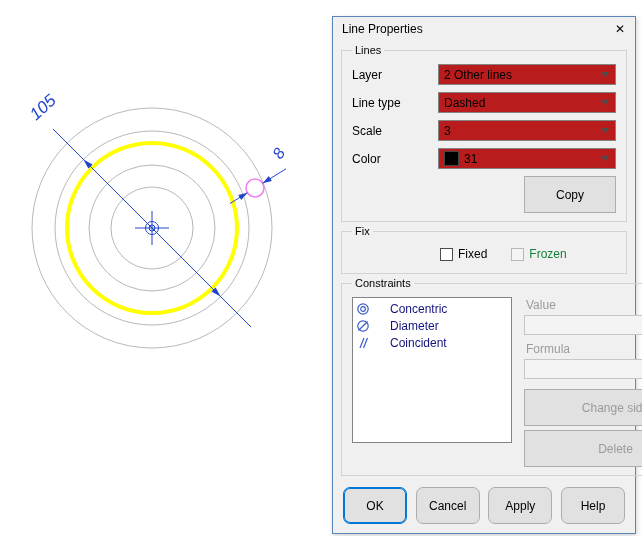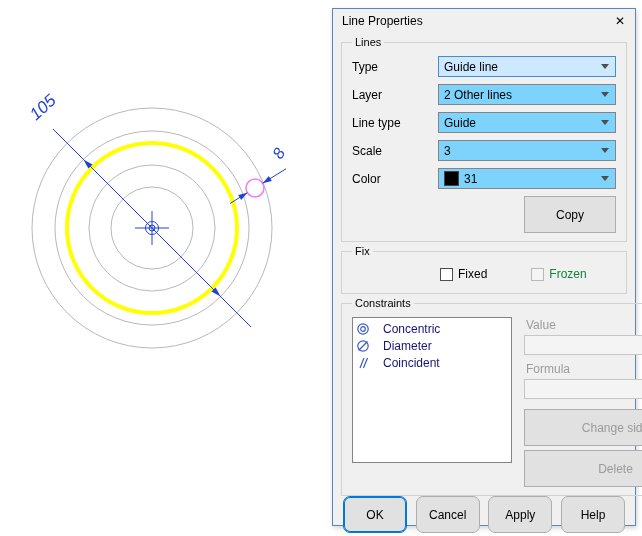--- a/index.html
+++ b/index.html
@@ -3,56 +3,56 @@
 <meta charset="utf-8">
 <style>
   html,body{margin:0;padding:0;}
   body{width:642px;height:536px;background:#ffffff;font-family:"Liberation Sans",sans-serif;overflow:hidden;}
   .stage{position:relative;width:642px;height:536px;}
 
   
   .canvas{position:absolute;left:0;top:0;width:330px;height:536px;background:#fff;}
 
   
-  .dialog{position:absolute;left:332px;top:8px;width:304px;height:518px;background:#f0f0f0;
+  .dialog{position:absolute;left:332px;top:16px;width:304px;height:518px;background:#f0f0f0;
           border:1px solid #5b87b8;box-shadow:1px 2px 5px rgba(0,0,0,.18);font-size:12px;color:#000;
           display:flex;flex-direction:column;box-sizing:border-box;}
   .titlebar{height:24px;display:flex;align-items:center;padding:0 6px 0 9px;flex:0 0 auto;}
   .title{flex:1;}
   .close{width:18px;height:18px;display:flex;align-items:center;justify-content:center;
          font-size:12px;cursor:default;color:#000;}
   fieldset.grp{border:1px solid #d2d2d2;margin:3px 8px 0 8px;padding:8px 10px 8px 10px;}
   fieldset.grp legend{padding:0 3px;font-size:11px;}
 
   .row{display:flex;align-items:center;margin-bottom:7px;}
   .row:last-child{margin-bottom:0;}
   .flabel{width:86px;flex:0 0 auto;}
-  .combo{flex:1;height:21px;background:#7dd3fc;border:1px solid #848484;display:flex;align-items:center;box-sizing:border-box;}
+  .combo{flex:1;height:21px;background:#b91c1c;border:1px solid #848484;display:flex;align-items:center;box-sizing:border-box;}
   .combo-value{flex:1;padding-left:5px;white-space:nowrap;overflow:hidden;display:flex;align-items:center;height:100%;}
   .combo-arrow{width:0;height:0;border-left:4px solid transparent;border-right:4px solid transparent;
                border-top:5px solid #4d4d4d;margin:0 6px 0 4px;flex:0 0 auto;}
   .combo.focused{background:#cde8ff;border-color:#3f8fd6;}
   .swatch{width:13px;height:13px;background:#000;border:1px solid #444;margin-right:5px;flex:0 0 auto;}
 
   .btn{height:37px;background:#e1e1e1;border:1px solid #adadad;font-family:"Liberation Sans",sans-serif;
        font-size:12px;display:flex;align-items:center;justify-content:center;box-sizing:border-box;}
   .btn.default{border:1px solid #0078d7;box-shadow:inset 0 0 0 1px #0078d7;}
   .btn.disabled{color:#9b9b9b;}
   .copy-row{display:flex;justify-content:flex-end;margin-top:2px;}
   .copy-row .btn{width:92px;}
 
-  .fix-row{display:flex;align-items:center;padding-left:88px;gap:44px;margin:2px 0 4px 0;}
+  .fix-row{display:flex;align-items:center;padding-left:88px;gap:24px;margin:2px 0 4px 0;}
   .chk{display:flex;align-items:center;gap:5px;}
   .chk-box{width:13px;height:13px;background:#fff;border:1px solid #4d4d4d;box-sizing:border-box;}
   .chk.disabled .chk-box{border-color:#b8b8b8;background:#f4f4f4;}
   .chk.disabled .chk-label{color:#15803d;}
 
   .constraints-body{display:flex;gap:12px;}
   .listbox{width:160px;height:146px;background:#fff;border:1px solid #848484;box-sizing:border-box;padding:2px 0;}
-  .list-item{display:flex;align-items:center;gap:13px;height:17px;padding:0 3px;color:#14147d;}
+  .list-item{display:flex;align-items:center;gap:20px;height:17px;padding:0 3px;color:#14147d;}
   .list-item svg{flex:0 0 auto;}
   .side-col{flex:1;display:flex;flex-direction:column;}
   .dim-label{color:#9b9b9b;margin:1px 0 3px 2px;}
   .dim-input{height:20px;background:#f4f4f4;border:1px solid #c6c6c6;box-sizing:border-box;margin-bottom:6px;}
   .side-col .btn{width:100%;margin-top:4px;}
 
   .bottom{display:flex;justify-content:space-between;align-items:center;padding:0 10px;margin-top:auto;margin-bottom:9px;}
   .bottom .btn{width:64px;border-radius:7px;}
 </style>
 </head>
@@ -91,41 +91,34 @@
   <div class="dialog">
 
     <div class="titlebar">
       <span class="title">Line Properties</span>
       <span class="close">✕</span>
     </div>
 
     <fieldset class="grp">
       <legend>Lines</legend>
 
-      <div class="row">
-        <span class="flabel">Type</span>
-        <div class="combo focused">
-          <span class="combo-value">Guide line</span>
-          <span class="combo-arrow"></span>
-        </div>
-      </div>
 
       <div class="row">
         <span class="flabel">Layer</span>
         <div class="combo">
           <span class="combo-value">2 Other lines</span>
           <span class="combo-arrow"></span>
         </div>
       </div>
 
 
       <div class="row">
         <span class="flabel">Line type</span>
         <div class="combo">
-          <span class="combo-value">Guide</span>
+          <span class="combo-value">Dashed</span>
           <span class="combo-arrow"></span>
         </div>
       </div>
 
       <div class="row">
         <span class="flabel">Scale</span>
         <div class="combo">
           <span class="combo-value">3</span>
           <span class="combo-arrow"></span>
         </div>

